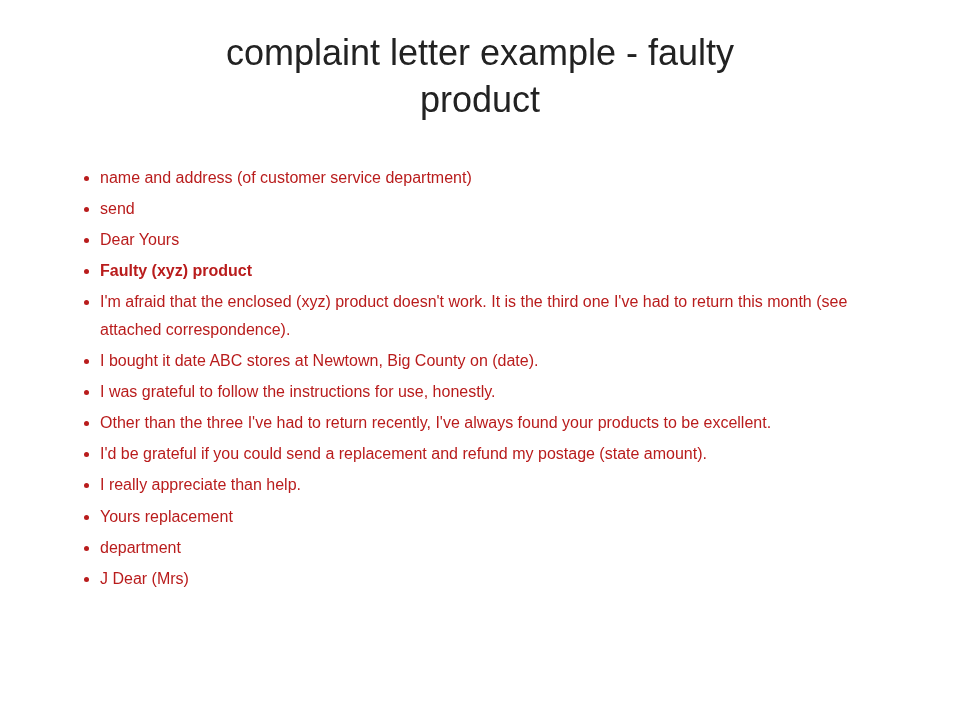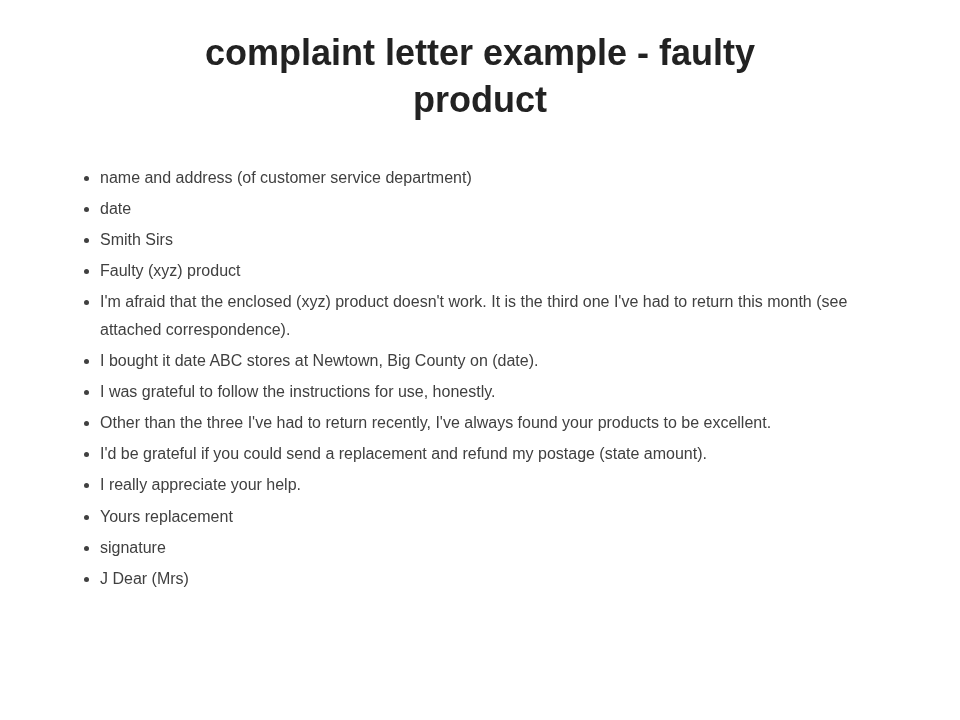--- a/index.html
+++ b/index.html
@@ -13,54 +13,54 @@
       font-family: Arial, sans-serif;
       width: 960px;
       min-height: 720px;
       padding: 30px 60px;
       color: #222222;
     }
 
     .page-title {
       text-align: center;
       font-size: 36px;
-      font-weight: bold;
+      font-weight: normal;
       color: #222222;
       margin-bottom: 40px;
       line-height: 1.3;
     }
 
     .letter-list {
       list-style: disc;
       padding-left: 40px;
       font-size: 16px;
       line-height: 1.7;
-      color: #404040;
+      color: #b91c1c;
     }
 
     .letter-list li {
       margin-bottom: 4px;
     }
 
     .bold-item {
-      font-weight: normal;
+      font-weight: bold;
     }
   </style>
 </head>
 <body>
 
 <h1 class="page-title">complaint letter example - faulty<br>product</h1>
 
 <ul class="letter-list">
 <li>name and address (of customer service department)</li>
-    <li>date</li>
-    <li>Smith Sirs</li>
+    <li>send</li>
+    <li>Dear Yours</li>
     <li class="bold-item">Faulty (xyz) product</li>
     <li>I'm afraid that the enclosed (xyz) product doesn't work. It is the third one I've had to return this month (see attached correspondence).</li>
     <li>I bought it date ABC stores at Newtown, Big County on (date).</li>
     <li>I was grateful to follow the instructions for use, honestly.</li>
     <li>Other than the three I've had to return recently, I've always found your products to be excellent.</li>
     <li>I'd be grateful if you could send a replacement and refund my postage (state amount).</li>
-    <li>I really appreciate your help.</li>
+    <li>I really appreciate than help.</li>
     <li>Yours replacement</li>
-    <li>signature</li>
+    <li>department</li>
     <li>J Dear (Mrs)</li>
   </ul>
 
 </body></html>

